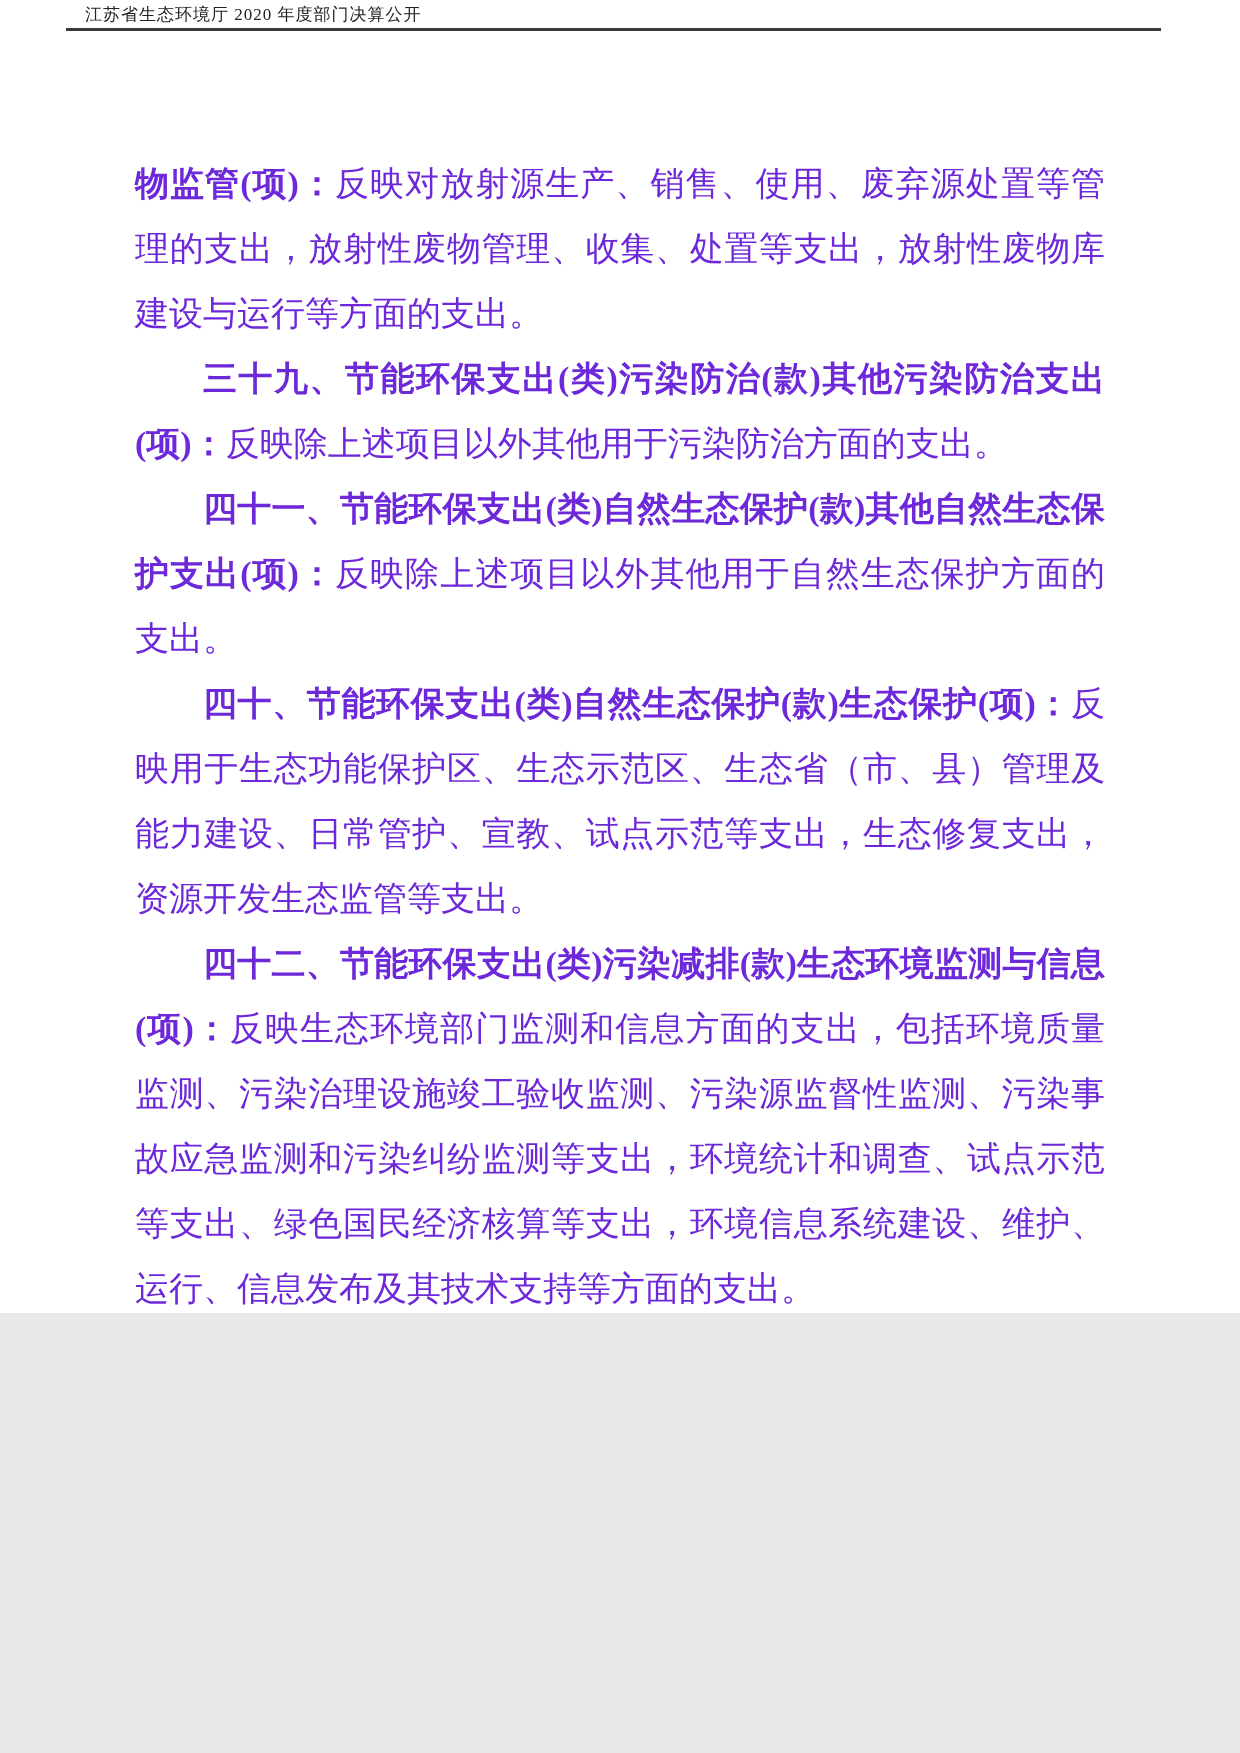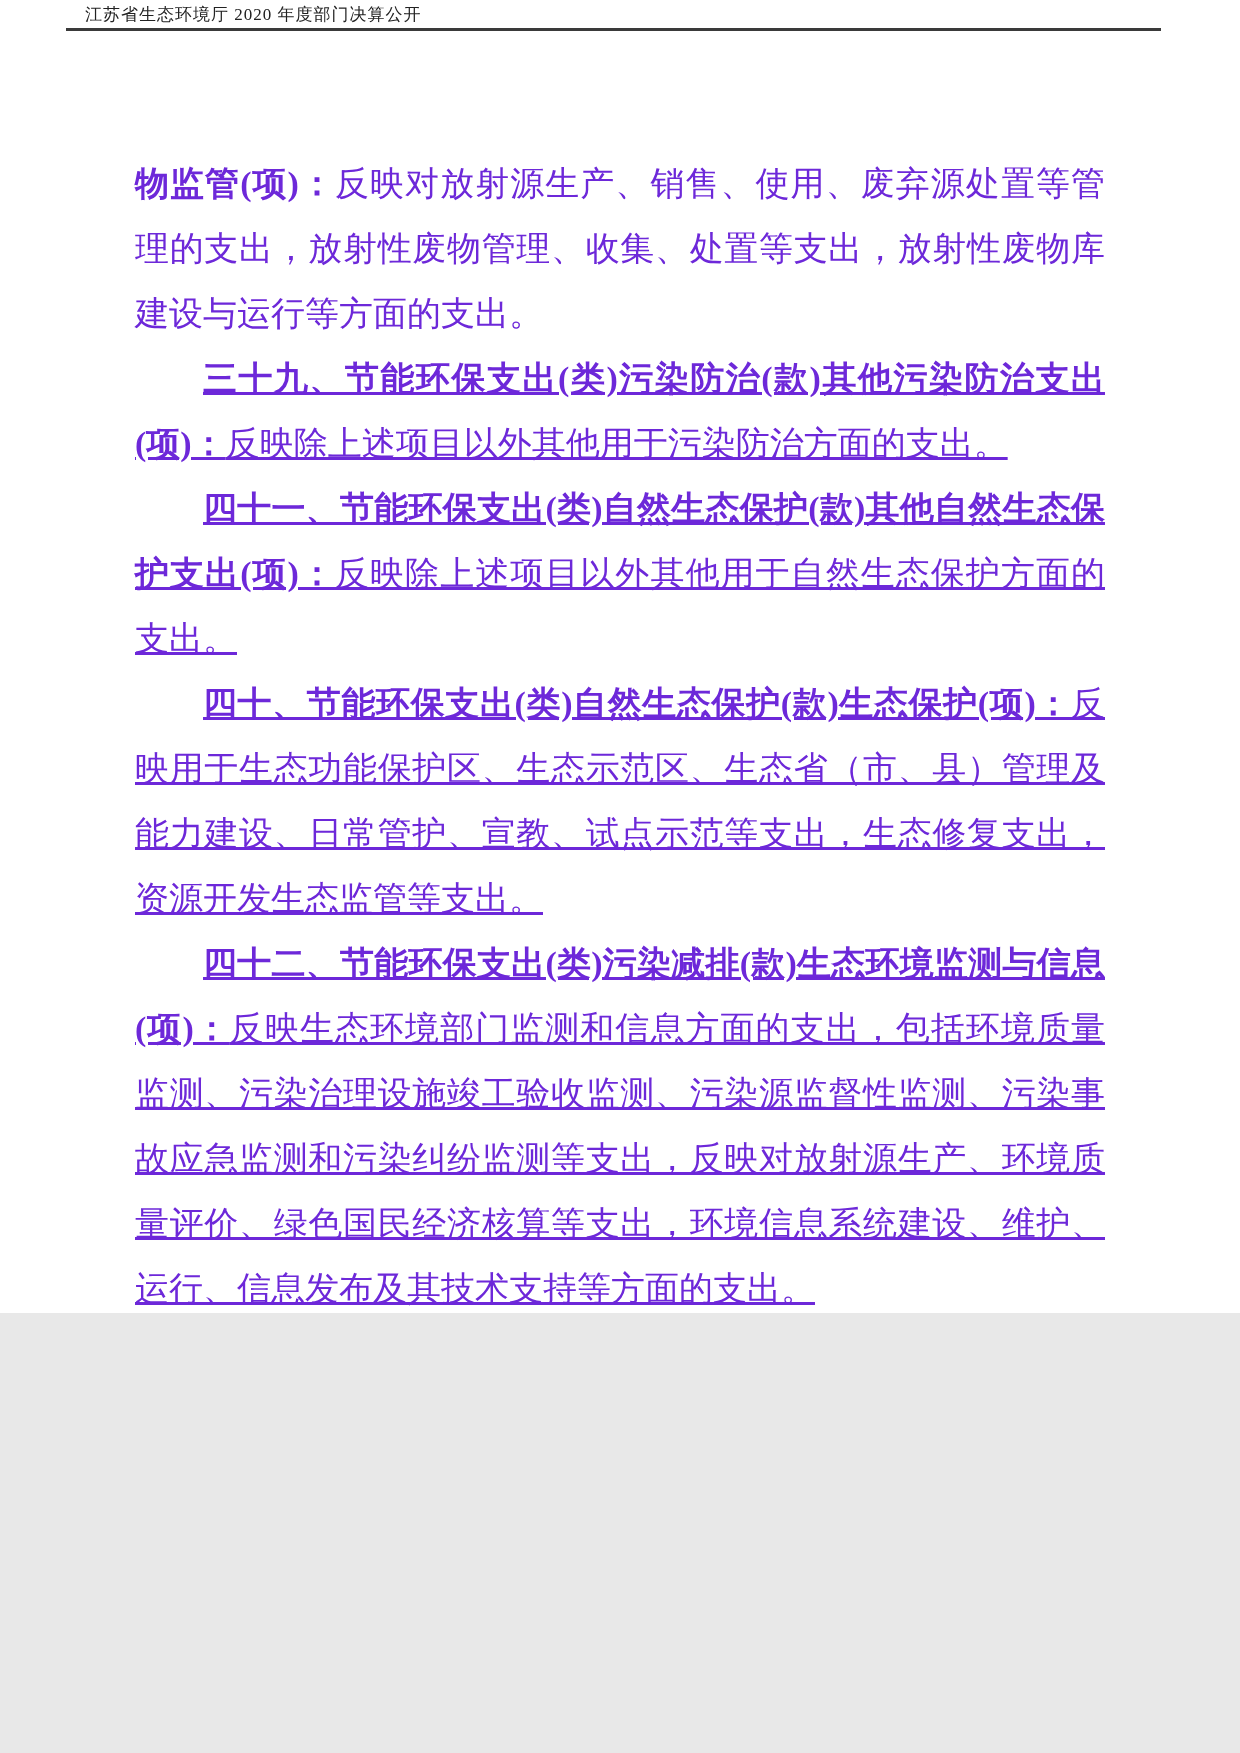--- a/index.html
+++ b/index.html
@@ -44,21 +44,20 @@
     text-align: justify;
     text-justify: inter-character;
     color: #6d28d9;
   }
   .doc-body p {
     margin: 0;
     padding: 0;
   }
   .doc-body p.indent {
     text-indent: 2em;
-    text-decoration: underline;
   }
   .para-lead {
     font-weight: 700;
   }
   .page-footer {
     position: absolute;
     left: 0;
     top: 1692px;
     width: 100%;
     text-align: right;
@@ -72,17 +71,17 @@
 
 <div class="page">
   <div class="header-title">江苏省生态环境厅 2020 年度部门决算公开</div>
   <div class="header-rule"></div>
 
   <div class="doc-body">
       <p class=""><span class="para-lead">物监管(项)：</span><span>反映对放射源生产、销售、使用、废弃源处置等管理的支出，放射性废物管理、收集、处置等支出，放射性废物库建设与运行等方面的支出。</span></p>
       <p class="indent"><span class="para-lead">三十九、节能环保支出(类)污染防治(款)其他污染防治支出(项)：</span><span>反映除上述项目以外其他用于污染防治方面的支出。</span></p>
       <p class="indent"><span class="para-lead">四十一、节能环保支出(类)自然生态保护(款)其他自然生态保护支出(项)：</span><span>反映除上述项目以外其他用于自然生态保护方面的支出。</span></p>
       <p class="indent"><span class="para-lead">四十、节能环保支出(类)自然生态保护(款)生态保护(项)：</span><span>反映用于生态功能保护区、生态示范区、生态省（市、县）管理及能力建设、日常管护、宣教、试点示范等支出，生态修复支出，资源开发生态监管等支出。</span></p>
-      <p class="indent"><span class="para-lead">四十二、节能环保支出(类)污染减排(款)生态环境监测与信息(项)：</span><span>反映生态环境部门监测和信息方面的支出，包括环境质量监测、污染治理设施竣工验收监测、污染源监督性监测、污染事故应急监测和污染纠纷监测等支出，反映对放射源生产、环境质量评价、绿色国民经济核算等支出，环境信息系统建设、维护、运行、信息发布及其技术支持等方面的支出。</span></p>
+      <p class="indent"><span class="para-lead">四十二、节能环保支出(类)污染减排(款)生态环境监测与信息(项)：</span><span>反映生态环境部门监测和信息方面的支出，包括环境质量监测、污染治理设施竣工验收监测、污染源监督性监测、污染事故应急监测和污染纠纷监测等支出，环境统计和调查、试点示范等支出、绿色国民经济核算等支出，环境信息系统建设、维护、运行、信息发布及其技术支持等方面的支出。</span></p>
     </div>
 
   <div class="page-footer">- 58 -</div>
 </div>
 
 </body></html>

